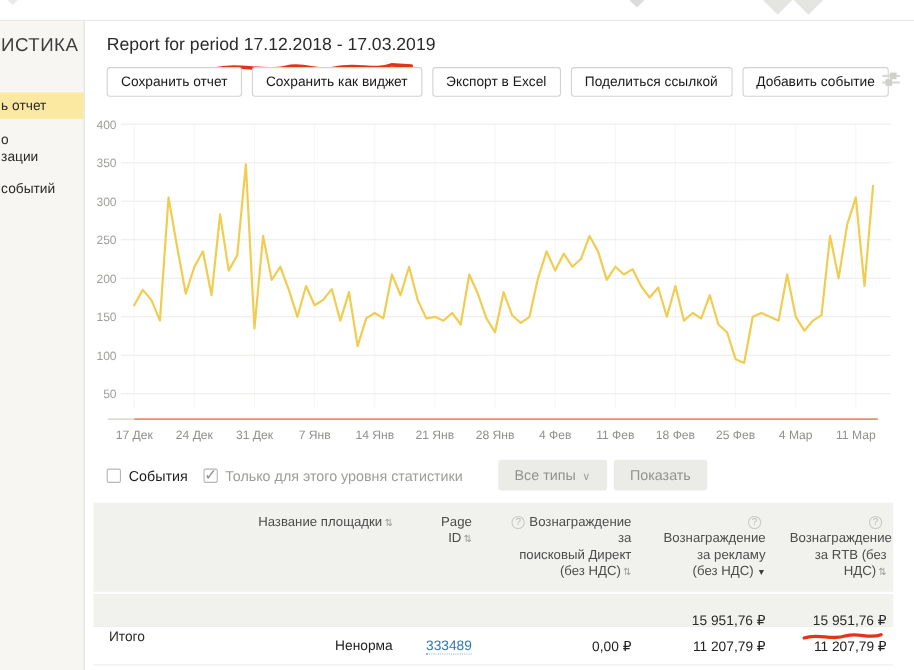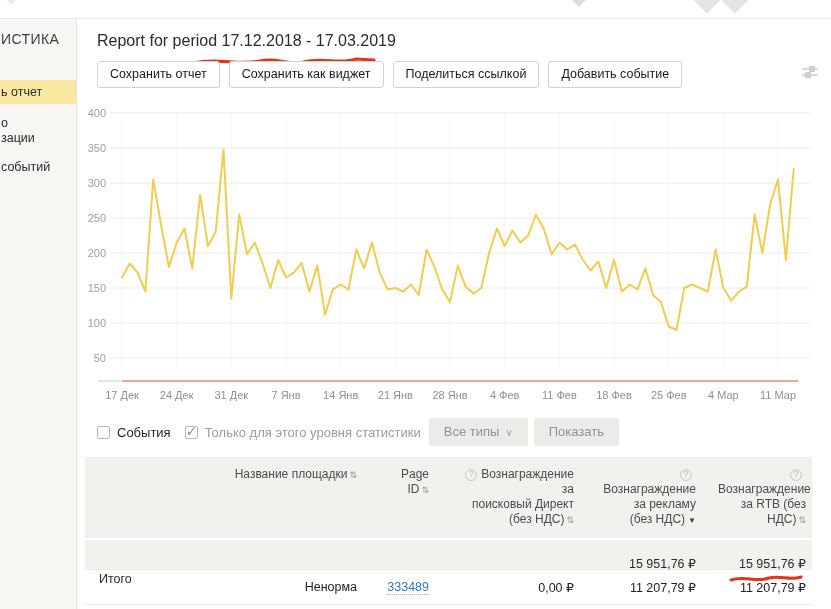--- a/index.html
+++ b/index.html
@@ -14,21 +14,21 @@
   .cut-a { left:572px; top:-10px; width:14px; height:14px; background:#dcdcda;}
   .cut-b { left:694px; top:-18px; width:26px; height:26px; }
   .cut-c { left:722px; top:-18px; width:26px; height:26px; }
   .cut-d { left:8px; top:-4px; width:7px; height:7px; background:#e9e9e6;}
 
   
   .sidebar { position:absolute; left:0; top:19px; width:77px; height:590px;
              background:#f7f6f3; border-right:1px solid #e3e2de;
              font-size:12.5px; color:#333; }
   .sb-header { padding:12px 4px 0 1px; color:#3d3d3d; letter-spacing:.4px;
-               font-size:14px; }
+               font-size:17px; }
   .sb-item { padding:4px 4px 4px 1px; cursor:pointer; color:#2b2b2b; }
   .sb-item.active { background:#fbe9a2; padding:5px 4px 5px 1px;
                     margin-top:33px; }
   .sb-two { margin-top:8px; line-height:15px; }
   .sb-last { margin-top:6px; }
 
   
   .main { position:absolute; left:78px; top:19px; width:753px; height:590px;
           background:#fff; }
   .page-title { position:absolute; left:19px; top:13px; font-size:16px;
@@ -56,21 +56,21 @@
 
   
   .events-bar { position:absolute; left:19px; top:399px; height:28px;
                 display:flex; align-items:center; font-size:13px; }
   .cbx { width:13px; height:13px; border:1px solid #b6b6b3; border-radius:2px;
          background:#fff; display:inline-block; position:relative;
          cursor:pointer; flex:0 0 auto; }
   .cbx.checked::after { content:"✓"; position:absolute; left:0px; top:-4px;
                         color:#8e8e8b; font-size:14px; }
   .ev-label { margin:0 14px 0 7px; color:#1f1f1f; cursor:pointer; }
-  .lvl-label { margin:0 8px 0 7px; color:#9c9c99; cursor:pointer; }
+  .lvl-label { margin:0 32px 0 7px; color:#9c9c99; cursor:pointer; }
   .gray-btn { background:#ebebe8; border:none; border-radius:3px;
               color:#929290; font-size:13px; font-family:inherit;
               padding:6px 15px 7px; cursor:pointer; white-space:nowrap; }
   .type-btn { margin-right:6px; }
   .chev { font-size:10px; margin-left:6px; color:#a0a09d; }
 
   
   .table { position:absolute; left:7px; top:438px; width:727px; font-size:12.5px; }
   .tgrid { display:grid; grid-template-columns:278px 72px 145px 122px 110px; }
   .thead { background:#f1f1ee; color:#4c4c4c; font-size:12px; }
@@ -120,20 +120,21 @@
   <div class="page-title">Report for period 17.12.2018 - 17.03.2019</div>
 
   <svg class="annot annot-title" width="190" height="16">
     <path d="M4,10 C28,4 48,13 70,8 C88,4 98,13 114,9 C134,4 150,12 166,6 L184,7" stroke="#e23418"></path>
     <path d="M62,13 C72,15 82,14 90,12" style="stroke-width:2.4" stroke="#e23418"></path>
   </svg>
 
   <div class="toolbar">
     <button class="tb-btn">Сохранить отчет</button>
     <button class="tb-btn">Сохранить как виджет</button>
+    <button class="tb-btn">Экспорт в Excel</button>
     <button class="tb-btn">Поделиться ссылкой</button>
     <button class="tb-btn">Добавить событие</button>
   </div>
 
   <div class="tune-icon">
     <div class="tune-line t1"></div>
     <div class="tune-line t2"></div>
   </div>
 
   <div class="chart-wrap">

